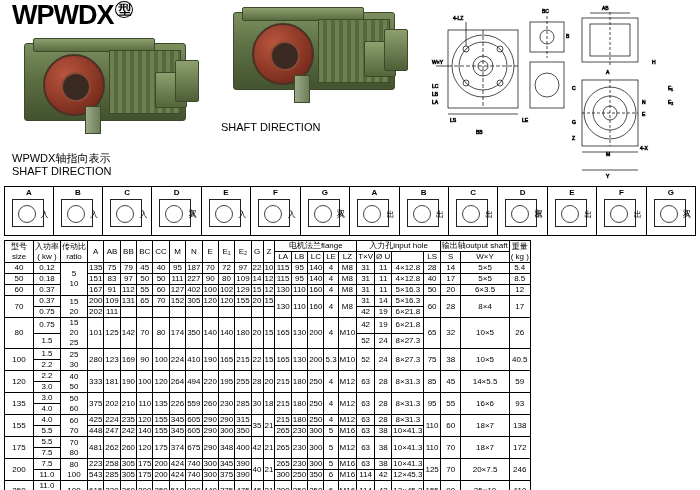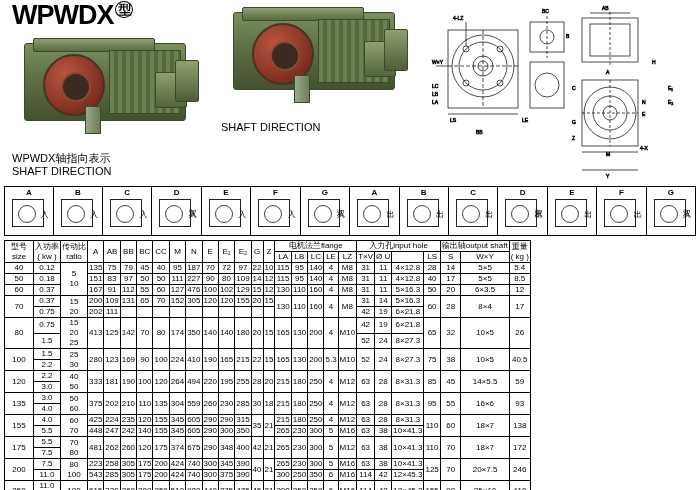--- a/index.html
+++ b/index.html
@@ -388,21 +388,21 @@
 
       <tr>
         <td>60</td>
         <td>0.37</td>
         <td>167</td>
         <td>91</td>
         <td>112</td>
         <td>55</td>
         <td>60</td>
         <td>127</td>
-        <td>476</td>
+        <td>402</td>
         <td>100</td>
         <td>102</td>
         <td>129</td>
         <td>15</td>
         <td>12</td>
         <td>130</td>
         <td>110</td>
         <td>160</td>
         <td>4</td>
         <td>M8</td>
@@ -460,21 +460,21 @@
         <td></td>
         <td>42</td>
         <td>19</td>
         <td>6×21.8</td>
       </tr>
 
       <tr>
         <td rowspan="2">80</td>
         <td>0.75</td>
         <td rowspan="2">15<br>20<br>25</td>
-        <td rowspan="2">413</td>
+        <td rowspan="2">101</td>
         <td rowspan="2">125</td>
         <td rowspan="2">142</td>
         <td rowspan="2">70</td>
         <td rowspan="2">80</td>
         <td rowspan="2">174</td>
         <td rowspan="2">350</td>
         <td rowspan="2">140</td>
         <td rowspan="2">140</td>
         <td rowspan="2">180</td>
         <td rowspan="2">20</td>
@@ -567,21 +567,21 @@
 
       <tr>
         <td rowspan="2">135</td>
         <td>3.0</td>
         <td rowspan="2">50<br>60</td>
         <td rowspan="2">375</td>
         <td rowspan="2">202</td>
         <td rowspan="2">210</td>
         <td rowspan="2">110</td>
         <td rowspan="2">135</td>
-        <td rowspan="2">304</td>
+        <td rowspan="2">226</td>
         <td rowspan="2">559</td>
         <td rowspan="2">260</td>
         <td rowspan="2">230</td>
         <td rowspan="2">285</td>
         <td rowspan="2">30</td>
         <td rowspan="2">18</td>
         <td rowspan="2">215</td>
         <td rowspan="2">180</td>
         <td rowspan="2">250</td>
         <td rowspan="2">4</td>

